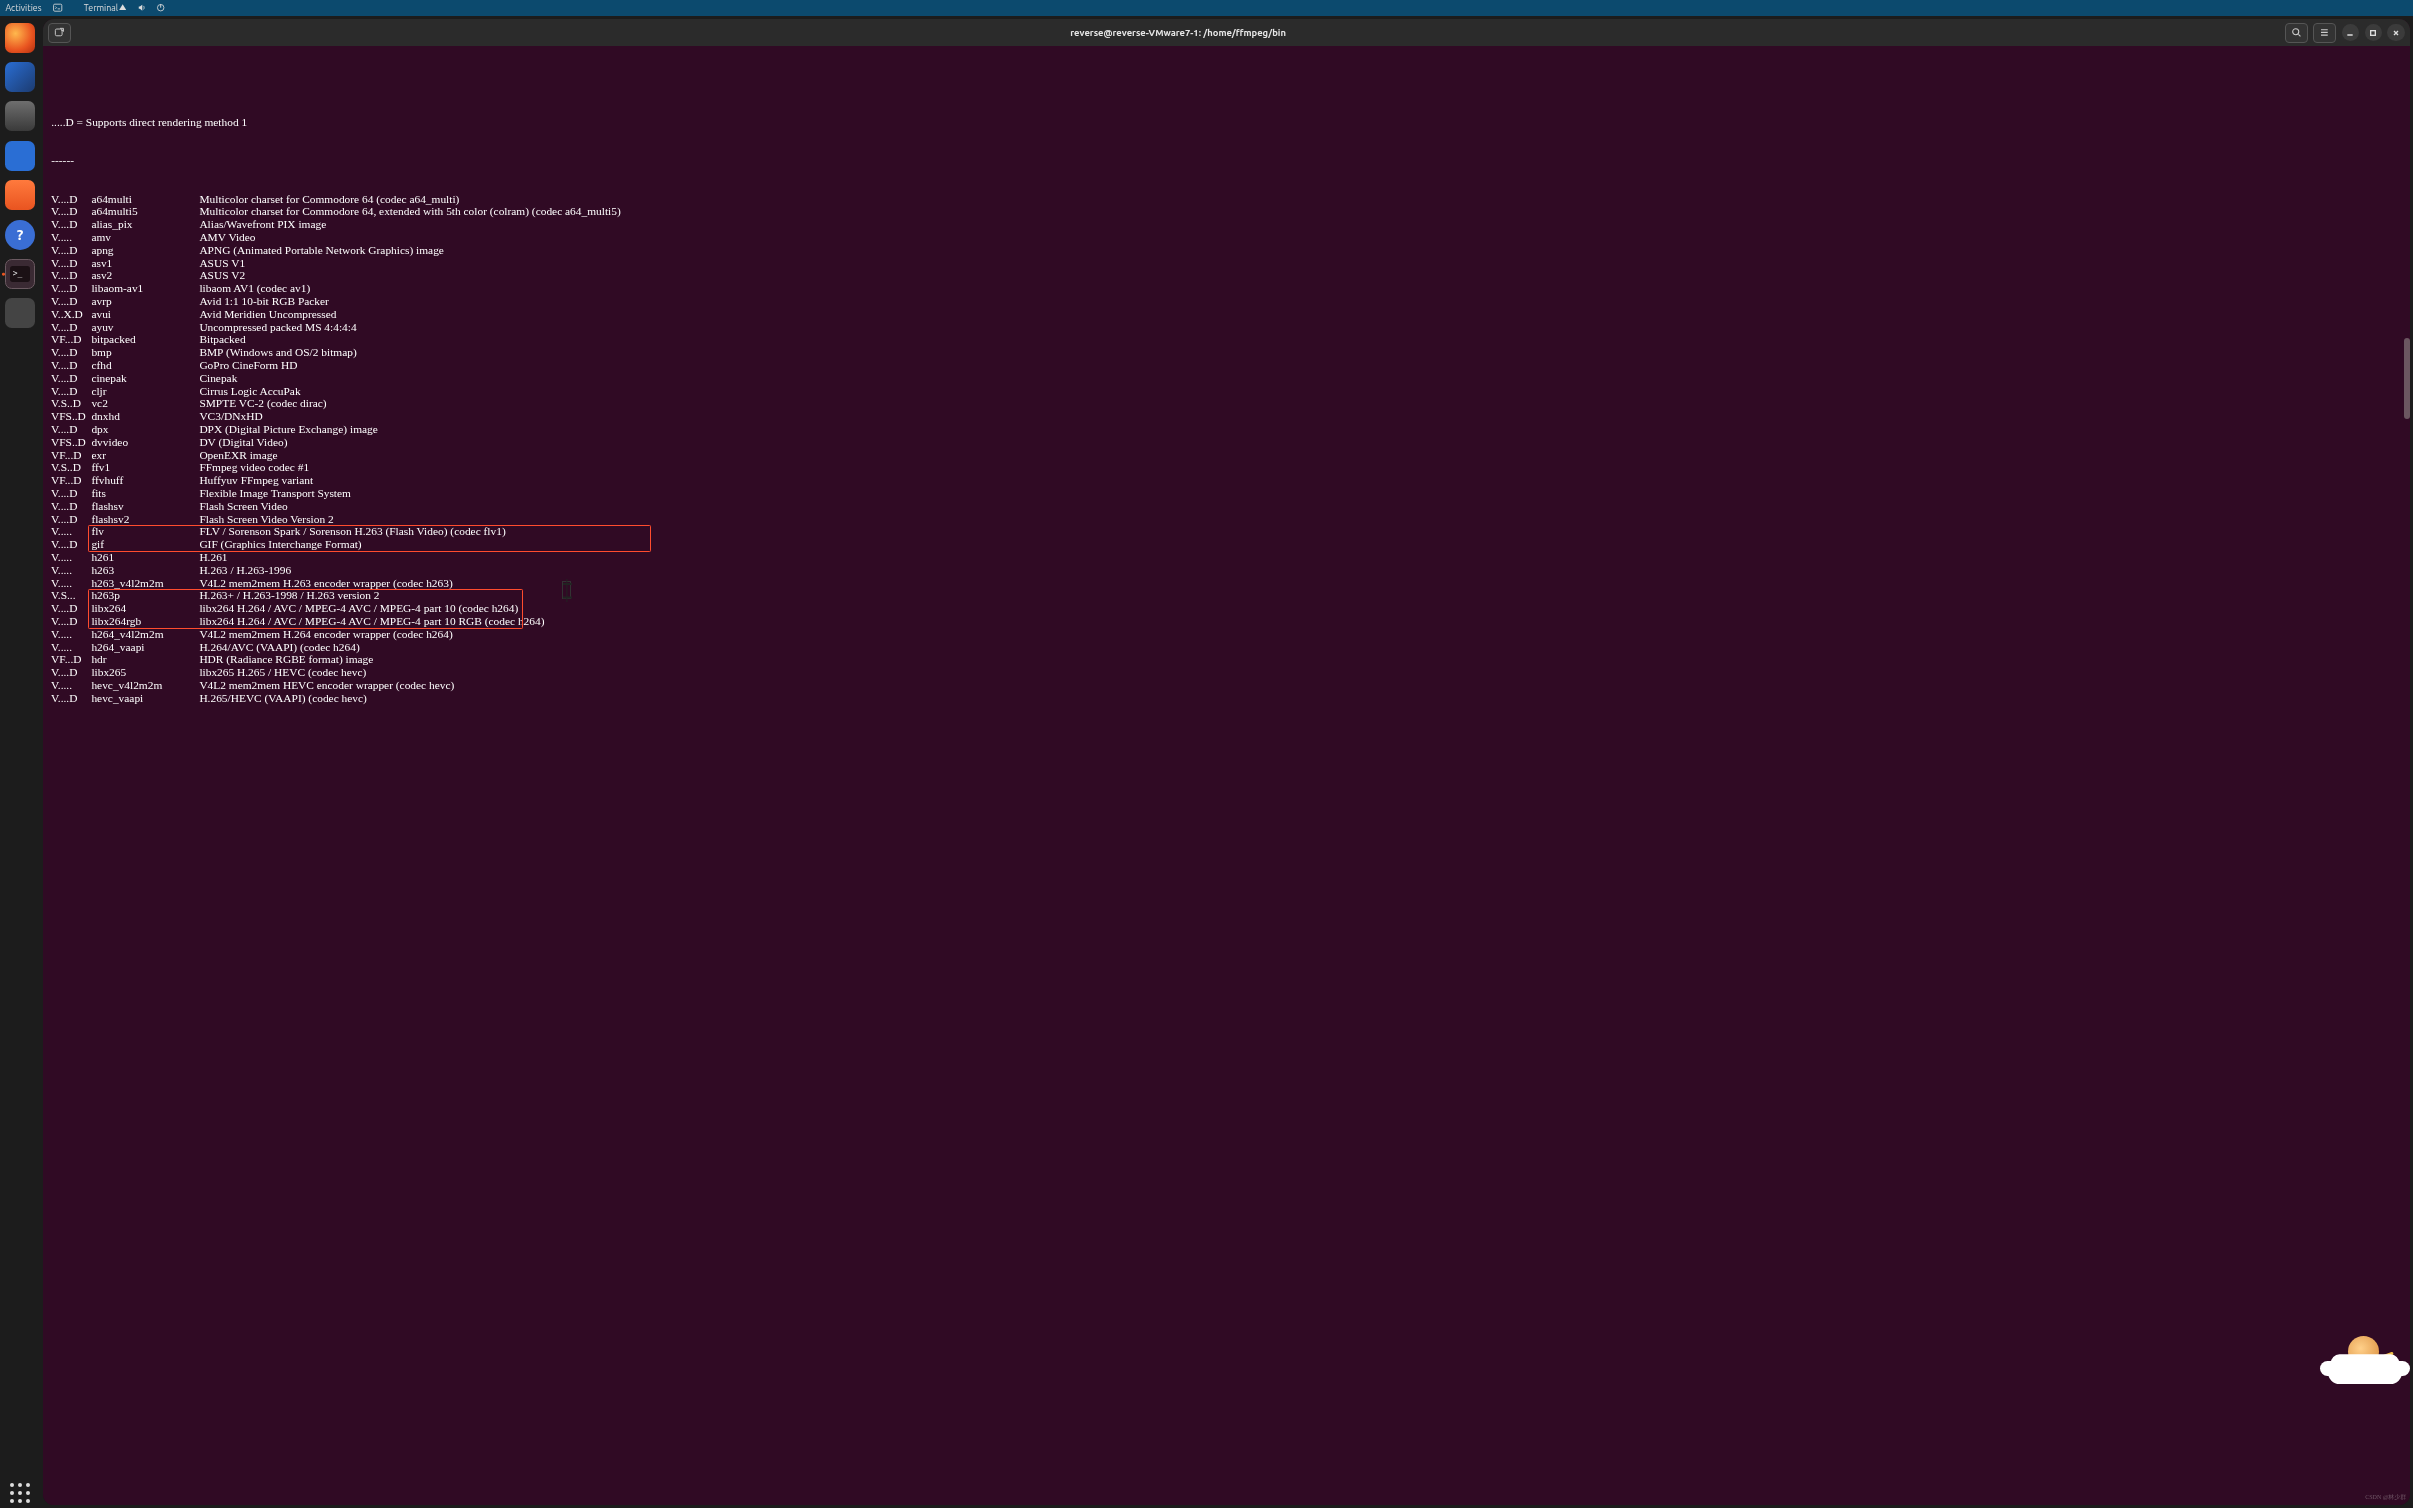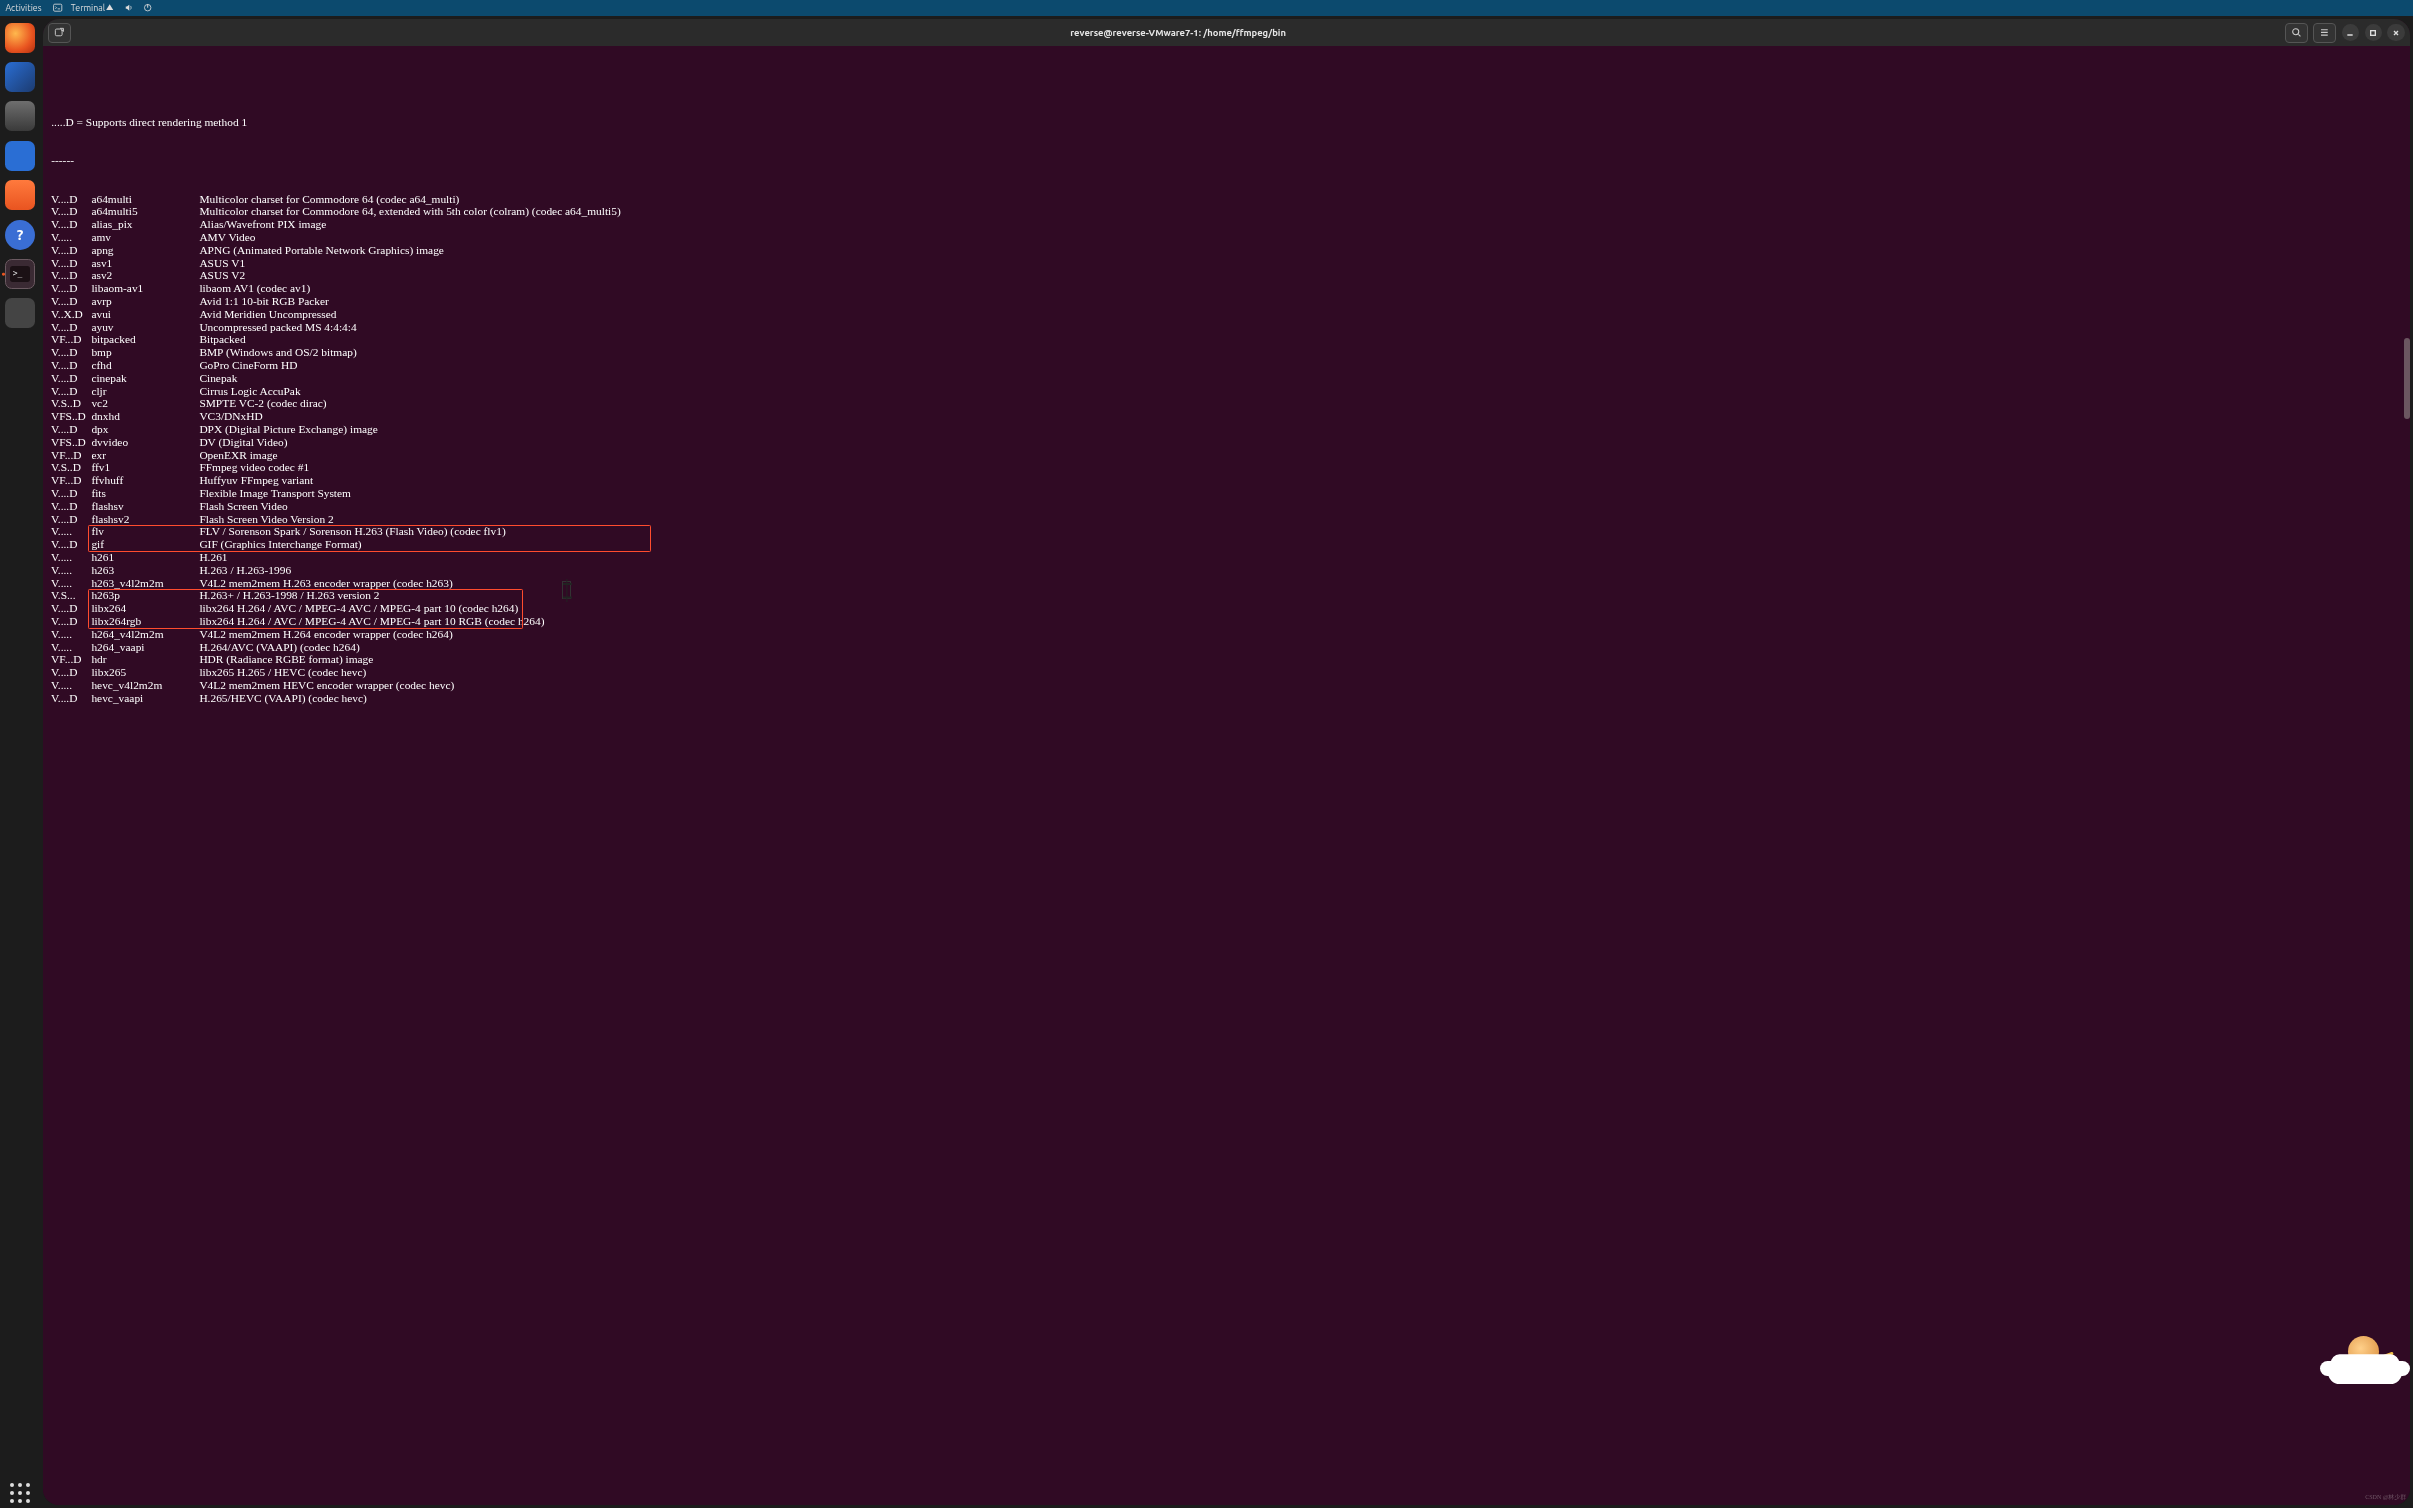--- a/index.html
+++ b/index.html
@@ -16,21 +16,21 @@
     background: #0c4a6e;
     color: #ddd;
     display: flex;
     align-items: center;
     padding: 0 5.4px;
     font-size: 8.8px;
   }
   .topbar .left { display:flex; align-items:center; gap:12px; }
   .topbar .center { flex:1; text-align:center; }
   .topbar .right { display:flex; align-items:center; gap:9.4px; }
-  .topbar .term-launcher { display:flex; align-items:center; gap:8px; }
+  .topbar .term-launcher { display:flex; align-items:center; gap:21px; }
   .topbar svg { width:9.4px; height:9.4px; fill:#ddd; }
 
   
   .dock {
     position:absolute;
     top:16px; left:0; bottom:0;
     width:40px;
     background:#1c1c1c;
     display:flex;
     flex-direction:column;
@@ -62,21 +62,21 @@
   .terminal-glyph { width:20px; height:16px; background:#1b1115; border-radius:2.7px; color:#ddd; font:8px/15px monospace; text-align:left; padding-left:2.7px;}
   .dock-spacer { flex:1; }
   .apps-grid { width:30px; height:30px; display:grid; grid-template-columns:repeat(3,4px); grid-template-rows:repeat(3,4px); gap:4px; place-content:center;}
   .apps-grid span { background:#ddd; border-radius:50%; }
 
   
   .window {
     position:absolute;
     top:19px; left:43px; right:2.7px; bottom:2.7px;
     background:#300a24;
-    border-radius:16px;
+    border-radius:11px;
     overflow:hidden;
     display:flex;
     flex-direction:column;
   }
   .titlebar {
     height:27px;
     background:#2b2b2b;
     display:flex;
     align-items:center;
     padding:0 5.4px;

